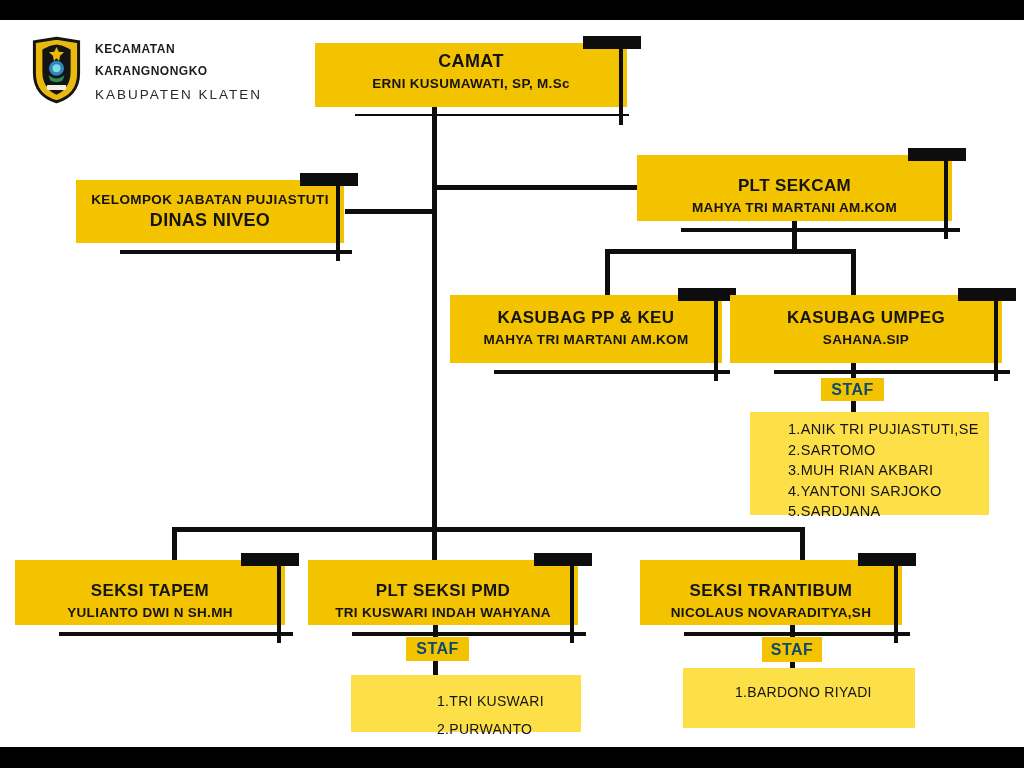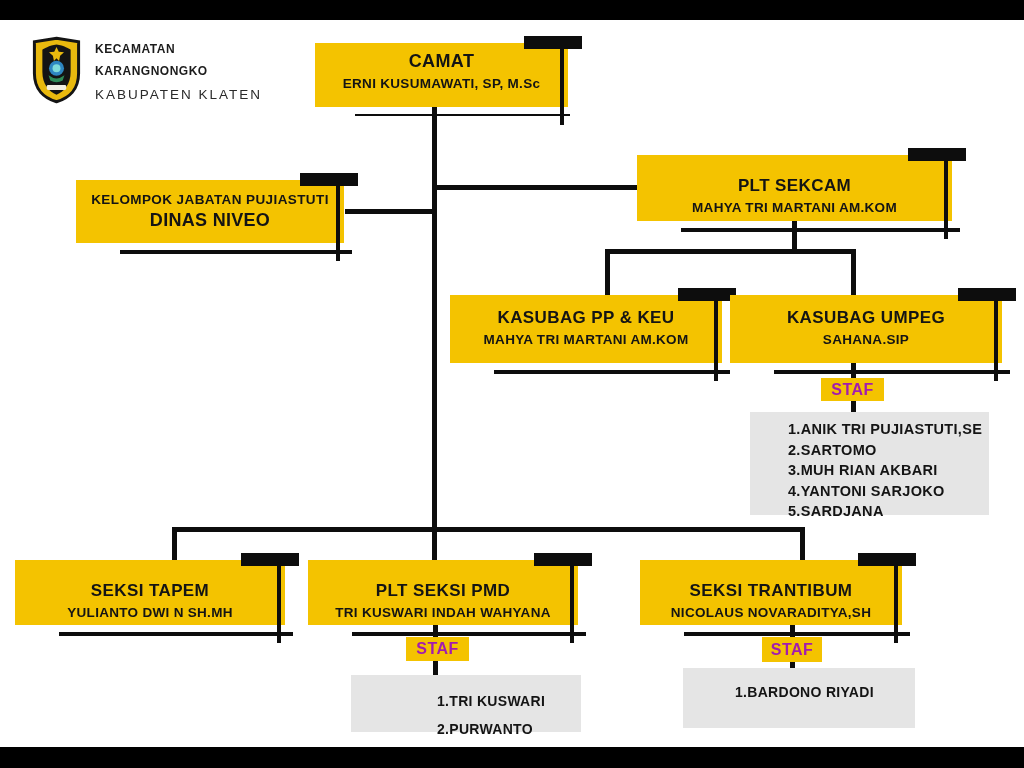--- a/index.html
+++ b/index.html
@@ -25,38 +25,38 @@
   .node .tab{position:absolute;top:-7px;right:-14px;width:58px;height:13px;background:#0d0d0d;}
   .node .vline{position:absolute;top:-2px;right:4px;width:4px;height:calc(100% + 20px);background:#0d0d0d;}
   .node .underline{position:absolute;left:44px;right:-8px;bottom:-11px;height:4px;background:#0d0d0d;}
   .node.thin .underline{height:2px;left:40px;right:-2px;bottom:-9px;}
   .node .title{font-size:17px;font-weight:700;letter-spacing:.4px;margin-top:21px;}
   .node .name{font-size:13.5px;font-weight:700;letter-spacing:.3px;margin-top:4px;}
   .node.alt .title{font-size:13.5px;margin-top:12px;}
   .node.alt .name{font-size:18px;margin-top:3px;}
 
   
-  .staf{position:absolute;background:#F4C300;color:#a21caf;font-size:16px;font-weight:700;
+  .staf{position:absolute;background:#F4C300;color:#0c4a6e;font-size:16px;font-weight:700;
         letter-spacing:.5px;display:flex;align-items:center;justify-content:center;}
 
   
-  .list{position:absolute;background:#e5e5e5;color:#141414;font-weight:700;text-align:left;}
+  .list{position:absolute;background:#fde047;color:#141414;font-weight:400;text-align:left;}
   .list .li{letter-spacing:.3px;}
   .list-umpeg .li{font-size:14.5px;line-height:20.5px;}
   .list-umpeg{padding:7px 6px 0 38px;}
   .list-pmd{padding:12px 0 0 86px;margin-left:16px;}
   .list-pmd .li{font-size:14px;line-height:28px;}
   .list-trantibum{padding:10px 0 0 52px;}
   .list-trantibum .li{font-size:14px;line-height:28px;}
 
   
   .conn{position:absolute;background:#0d0d0d;}
 
   
-  .n-camat{left:315px;top:43px;width:253px;height:64px;}
+  .n-camat{left:315px;top:43px;width:312px;height:64px;}
   .n-camat .title{font-size:18px;margin-top:8px;}
   .n-fungsional{left:76px;top:180px;width:268px;height:63px;}
   .n-sekcam{left:637px;top:155px;width:315px;height:66px;}
   .n-ppkeu{left:450px;top:295px;width:272px;height:68px;}
   .n-ppkeu .title{margin-top:13px;}
   .n-umpeg{left:730px;top:295px;width:272px;height:68px;}
   .n-umpeg .title{margin-top:13px;}
   .n-tapem{left:15px;top:560px;width:270px;height:65px;}
   .n-pmd{left:308px;top:560px;width:270px;height:65px;}
   .n-trantibum{left:640px;top:560px;width:262px;height:65px;}

